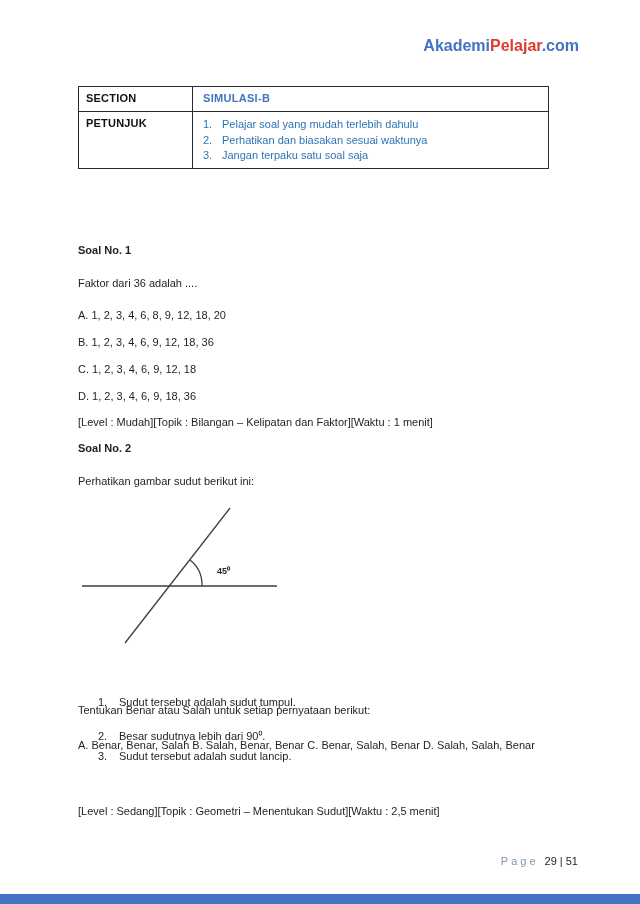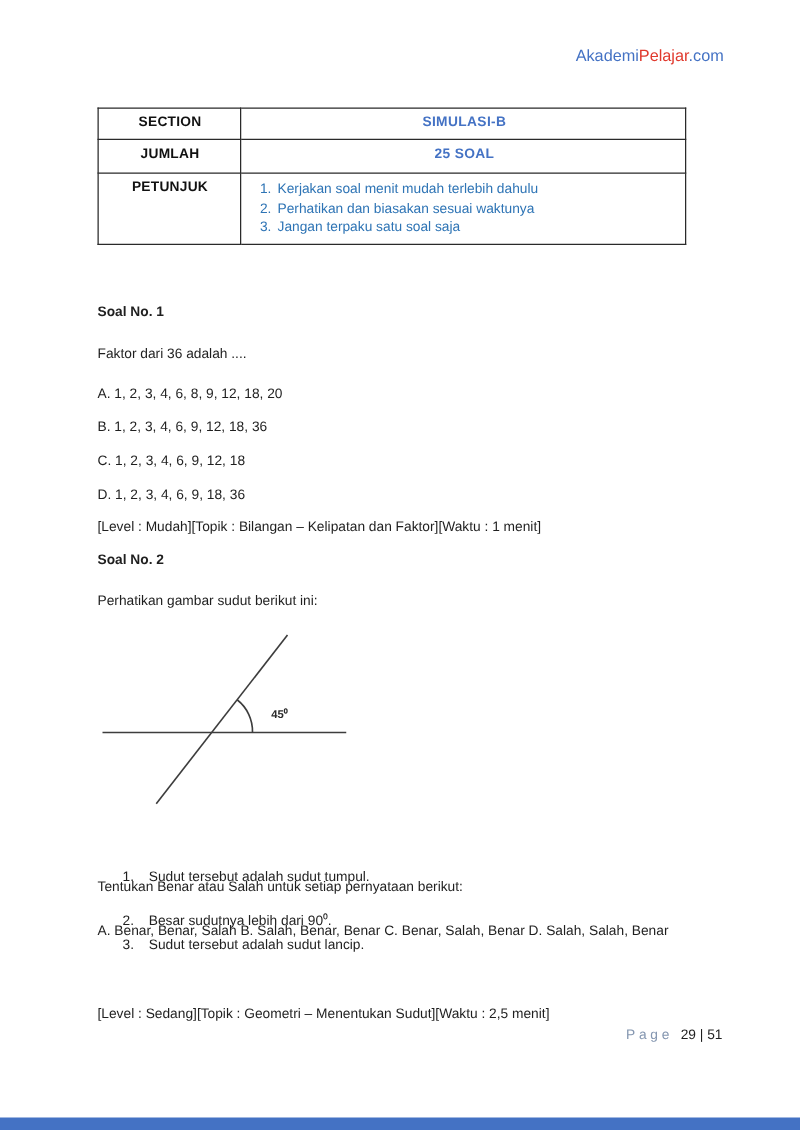--- a/index.html
+++ b/index.html
@@ -4,27 +4,27 @@
 <style>
   * { margin:0; padding:0; box-sizing:border-box; }
   html,body { background:#ffffff; }
   body {
     width:640px; height:904px; position:relative; overflow:hidden;
     font-family:"Liberation Sans", sans-serif; color:#1f1f1f;
   }
   .abs { position:absolute; }
 
   
-  .brand { top:37px; right:61px; font-size:13px; font-weight:normal; }
+  .brand { top:37px; right:61px; font-size:16px; font-weight:bold; }
   .brand .b-blue { color:#4472C4; }
   .brand .b-red  { color:#E0392D; }
 
   
   table.info { border-collapse:collapse; position:absolute; top:86px; left:78px; width:471px; table-layout:fixed; }
-  table.info td { border:1px solid #2a2a2a; vertical-align:top;text-align:center; }
+  table.info td { border:1px solid #2a2a2a; vertical-align:top; }
   td.lbl { width:114px; font-weight:bold; font-size:11px; padding:5px 6px 4px 7px; letter-spacing:.2px; color:#111; }
   td.val { font-size:11px; padding:5px 8px 4px 10px; }
   .val-bold { color:#4472C4; font-weight:bold; letter-spacing:.3px; }
   .val-reg  { color:#2E74B5; }
   tr.r0 td { height:25px; }
   tr.r1 td { height:27px; }
   tr.r2 td { height:25px; }
   .pet-item { display:flex; color:#2E74B5; font-size:11px; line-height:15.5px; }
   .pet-num { width:19px; flex:0 0 19px; }
 
@@ -35,48 +35,44 @@
   
   .stmt { left:98px; font-size:11px; white-space:nowrap; }
   .stmt-num { display:inline-block; width:21px; }
 
   
   svg.diagram { left:78px; top:503px; }
   svg.diagram line, svg.diagram path { stroke:#3d3d3d; stroke-width:1.3; fill:none; }
   svg.diagram text { font-family:"Liberation Sans",sans-serif; font-size:9px; font-weight:bold; fill:#2b2b2b; }
 
   
-  .pagefoot { top:822px; right:62px; font-size:11px; }
+  .pagefoot { top:855px; right:62px; font-size:11px; }
   .page-word { color:#8496B0; letter-spacing:3px; margin-right:6px; }
   .page-num { color:#1f1f1f; }
   .footer-bar { left:0; bottom:0; width:640px; height:10px; background:#4472C4; }
 </style>
 </head>
 <body>
 
 <div class="abs brand">
   <span class="b-blue">Akademi</span><span class="b-red">Pelajar</span><span class="b-blue">.com</span>
 </div>
 
 <table class="info">
   <tbody>
       <tr class="r0">
     <td class="lbl">SECTION</td>
     <td class="val val-bold">SIMULASI-B</td>
   </tr>
-  <tr class="r1">
-    <td class="lbl">JUMLAH</td>
-    <td class="val val-bold">25 SOAL</td>
-  </tr>
   <tr>
     <td class="lbl">PETUNJUK</td>
     <td class="val">
       <div class="pet-item">
         <span class="pet-num">1.</span>
-        <span>Kerjakan soal menit mudah terlebih dahulu</span>
+        <span>Pelajar soal yang mudah terlebih dahulu</span>
       </div>
       <div class="pet-item">
         <span class="pet-num">2.</span>
         <span>Perhatikan dan biasakan sesuai waktunya</span>
       </div>
       <div class="pet-item">
         <span class="pet-num">3.</span>
         <span>Jangan terpaku satu soal saja</span>
       </div>
     </td>

